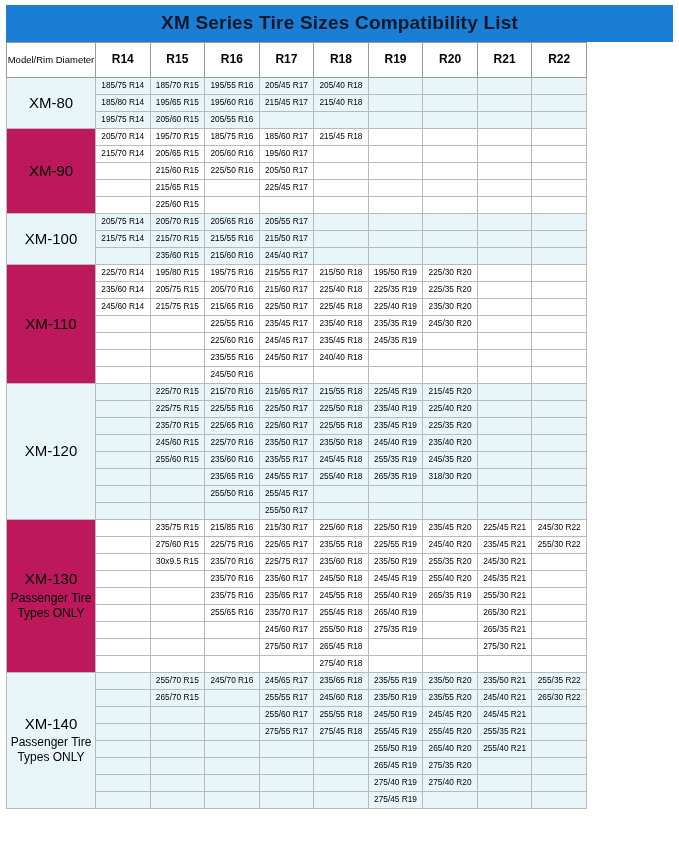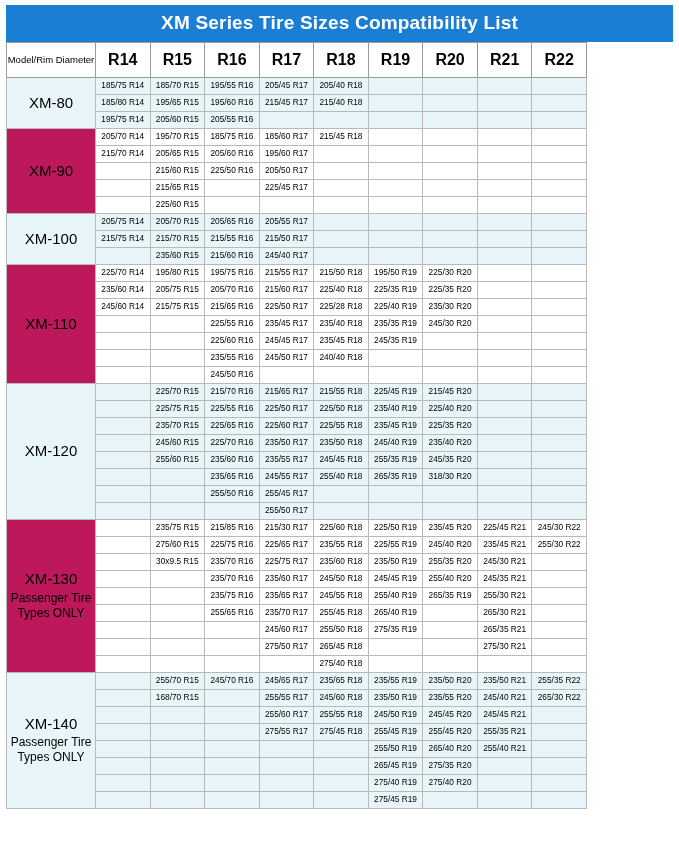--- a/index.html
+++ b/index.html
@@ -15,21 +15,21 @@
     color: #000000;
   }
   #page {
     width: 679px;
     height: 849px;
     box-sizing: border-box;
     padding: 5px 6px 0 6px;
   }
   .title-bar {
     background: #1a7fd4;
-    color: #ffffff;
+    color: #0f172a;
     text-align: center;
     font-size: 19px;
     font-weight: bold;
     letter-spacing: 0.2px;
     padding: 6px 0 7px 0;
     border: 1px solid #1a7fd4;
   }
   table.compat {
     border-collapse: collapse;
     width: 581px;
@@ -41,21 +41,21 @@
     padding: 0;
     text-align: center;
     vertical-align: middle;
     height: 16px;
     line-height: 1.1;
     font-weight: normal;
   }
   
   tr.head td {
     background: #ffffff;
-    font-size: 16px;
+    font-size: 12px;
     font-weight: bold;
     height: 34px;
     border-color: #9a9a9a;
   }
   td.head-model {
     font-size: 9.5px !important;
     font-weight: normal !important;
     text-align: left;
     padding-left: 5px;
     line-height: 1.25;
@@ -245,21 +245,21 @@
           <td>225/35 R19</td>
           <td>225/35 R20</td>
           <td></td>
           <td></td>
         </tr>
         <tr class="band-white">
           <td>245/60 R14</td>
           <td>215/75 R15</td>
           <td>215/65 R16</td>
           <td>225/50 R17</td>
-          <td>225/28 R18</td>
+          <td>225/45 R18</td>
           <td>225/40 R19</td>
           <td>235/30 R20</td>
           <td></td>
           <td></td>
         </tr>
         <tr class="band-white">
           <td></td>
           <td></td>
           <td>225/55 R16</td>
           <td>235/45 R17</td>
@@ -498,21 +498,21 @@
           <td>245/70 R16</td>
           <td>245/65 R17</td>
           <td>235/65 R18</td>
           <td>235/55 R19</td>
           <td>235/50 R20</td>
           <td>235/50 R21</td>
           <td>255/35 R22</td>
         </tr>
         <tr class="band-blue">
           <td></td>
-          <td>168/70 R15</td>
+          <td>265/70 R15</td>
           <td></td>
           <td>255/55 R17</td>
           <td>245/60 R18</td>
           <td>235/50 R19</td>
           <td>235/55 R20</td>
           <td>245/40 R21</td>
           <td>265/30 R22</td>
         </tr>
         <tr class="band-blue">
           <td></td>

